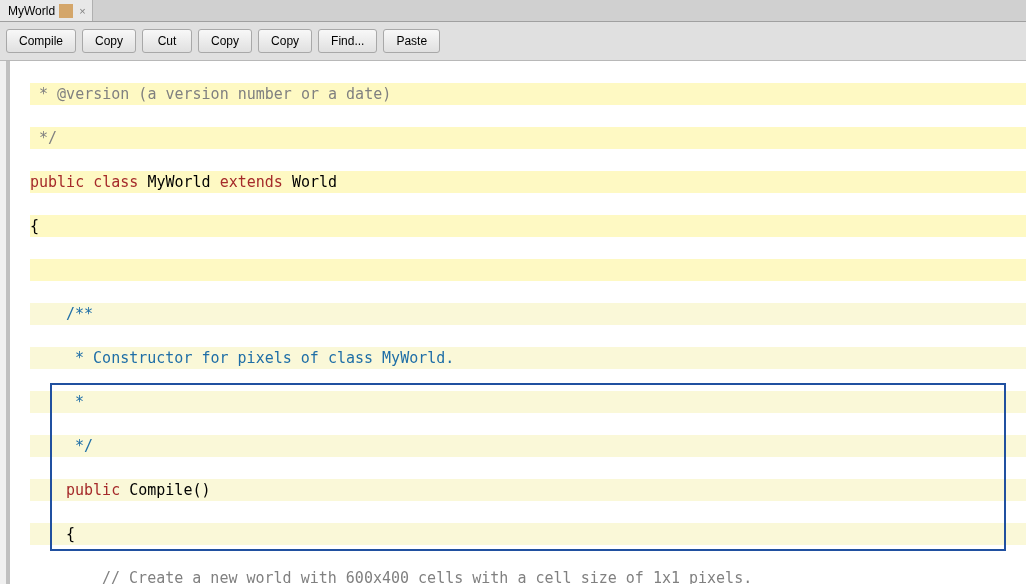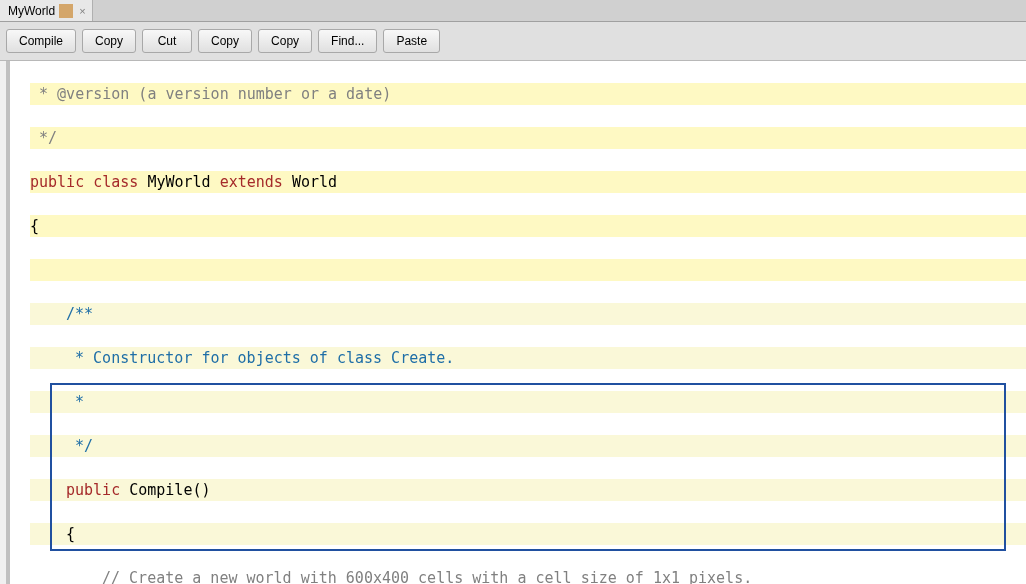--- a/index.html
+++ b/index.html
@@ -110,21 +110,21 @@
 </div>
 
 <div class="code-container">
 <div class="editor">
 <span class="line bg-green"><span class="comment-doc"> * @version (a version number or a date)</span></span>
 <span class="line bg-green"><span class="comment-doc"> */</span></span>
 <span class="line bg-green"><span class="kw">public</span> <span class="kw">class</span><span> MyWorld </span><span class="kw">extends</span><span> World</span></span>
 <span class="line bg-green"><span>{</span></span>
 <span class="line bg-green"> </span>
 <span class="line bg-yellow indent1"><span class="comment-doc2">/**</span></span>
-<span class="line bg-yellow indent1"><span class="comment-doc2"> * Constructor for objects of class Create.</span></span>
+<span class="line bg-yellow indent1"><span class="comment-doc2"> * Constructor for pixels of class MyWorld.</span></span>
 <span class="line bg-yellow indent1"><span class="comment-doc2"> * </span></span>
 <span class="line bg-yellow indent1"><span class="comment-doc2"> */</span></span>
 <span class="line bg-yellow indent1"><span class="kw">public</span><span> Compile()</span></span>
 <span class="line bg-yellow indent1"><span>{    </span></span>
 <span class="line bg-white indent2"><span class="comment-doc">// Create a new world with 600x400 cells with a cell size of 1x1 pixels.</span></span>
 
 
 
 
 

